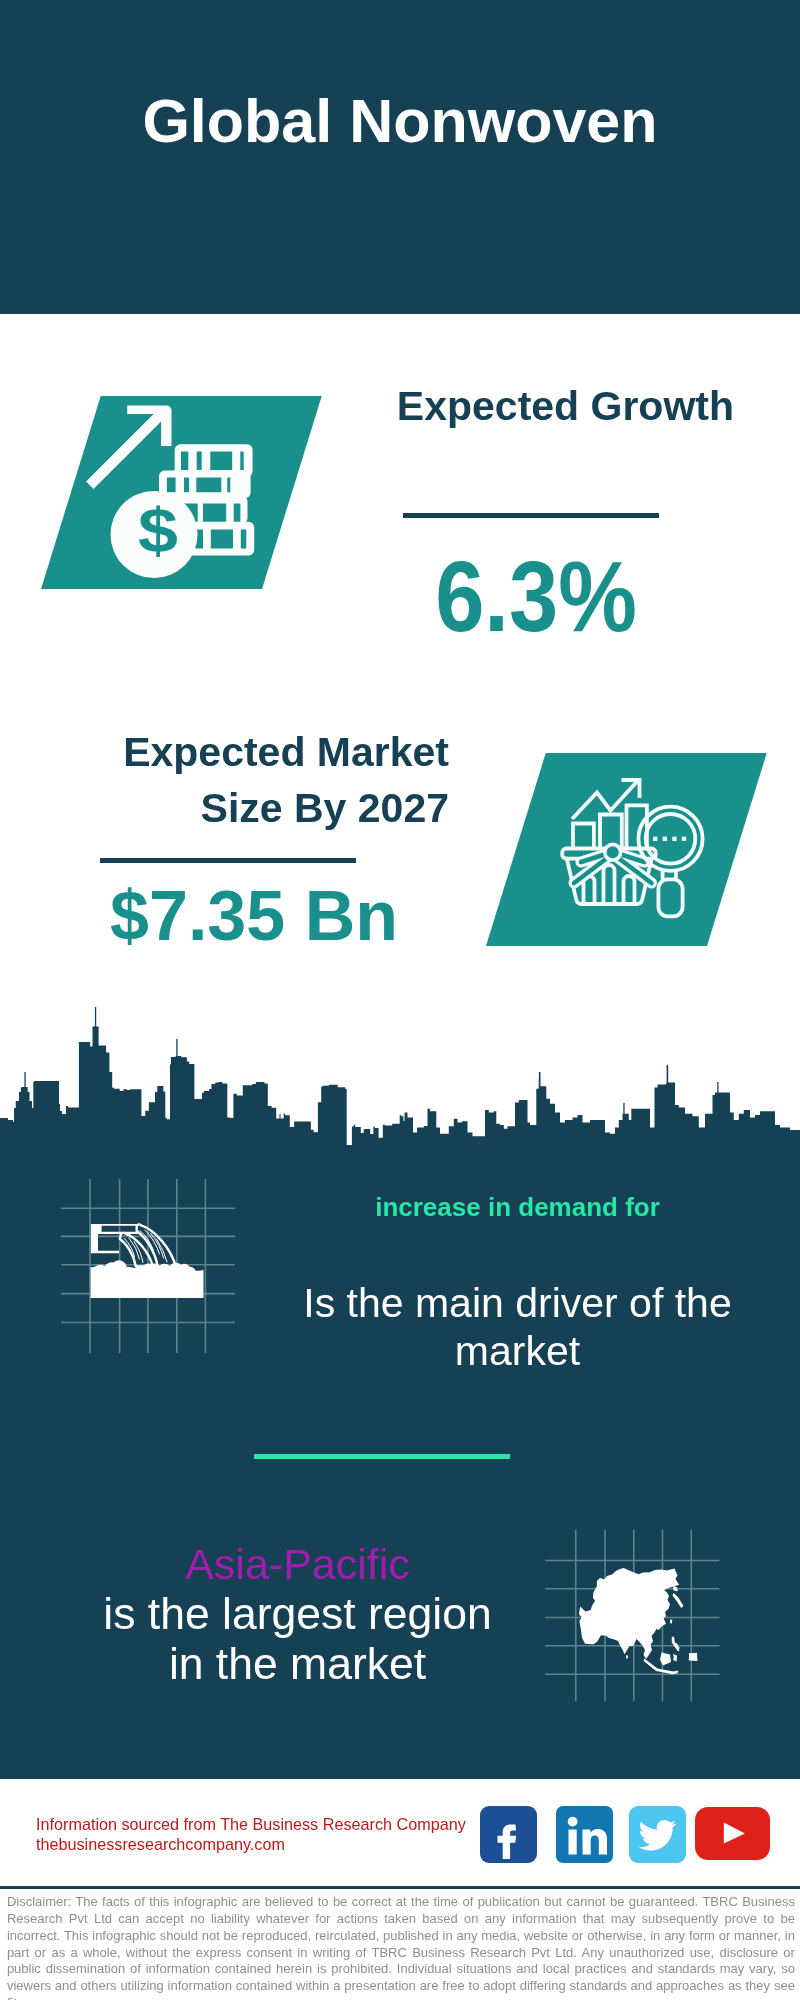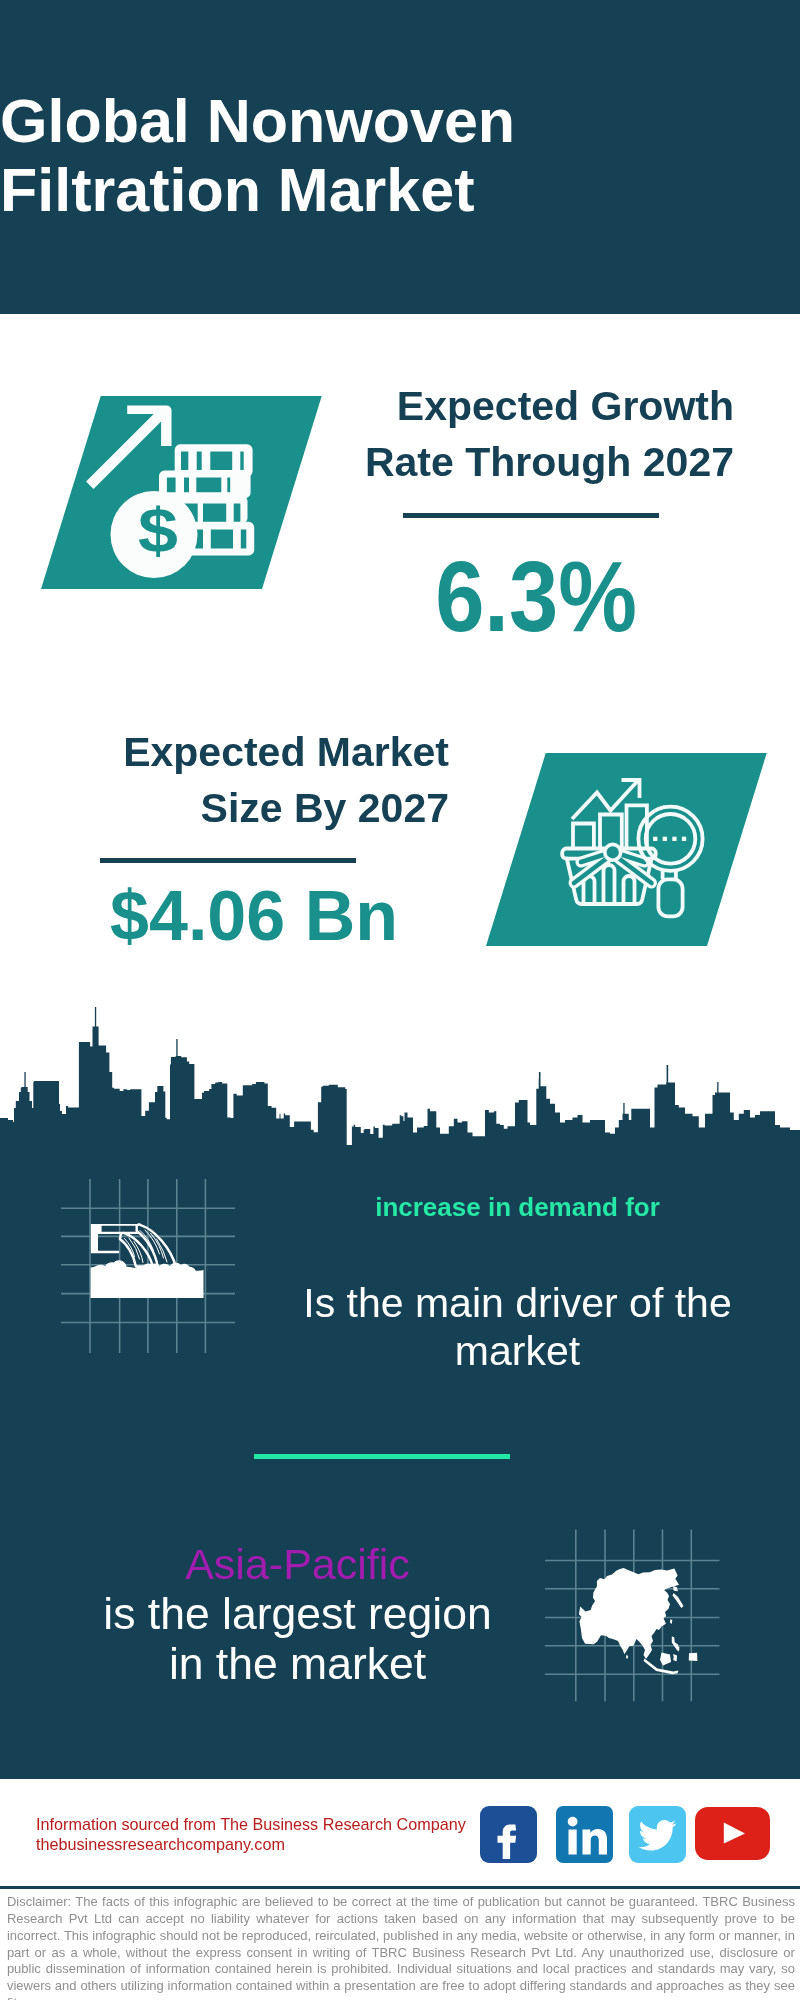--- a/index.html
+++ b/index.html
@@ -2,21 +2,21 @@
 <html><head>
 <meta charset="utf-8">
 <style>
   * { margin:0; padding:0; box-sizing:border-box; }
   html,body { width:800px; height:2000px; }
   body { font-family:"Liberation Sans", sans-serif; background:#ffffff; overflow:hidden; }
   .page { position:relative; width:800px; height:2000px; background:#ffffff; }
 
   
   .header { position:absolute; left:0; top:0; width:800px; height:314px; background:#164053; }
-  .header-title { position:absolute; left:0; top:87px; width:800px; 
+  .header-title { position:absolute; left:0; top:87px; width:800px; text-align:center;
     color:#ffffff; font-size:61px; font-weight:700; line-height:69px; }
 
   
   .stat-text { position:absolute; text-align:right; }
   .stat-head { color:#164053; font-size:41px; font-weight:700; line-height:56px; }
   .stat-rule { height:4px; background:#164053; margin:18px auto 0 auto; }
   .stat-value { color:#19908c; font-weight:700; white-space:nowrap; }
 
   .para { position:absolute; background:#1a9189; }
 
@@ -41,21 +41,20 @@
      color:#8f8f8f; font-size:13px; line-height:16.85px; text-align:justify; }
 </style>
 </head>
 <body>
 
 <div class="page">
 
   <div class="header">
     <div class="header-title">
       <span>Global Nonwoven</span><br>
-      <span>Filtration Market</span>
     </div>
   </div>
 
   <div class="para" style="left:40.5px; top:396px; width:221.3px; height:193px; background:#19908c;
               transform:skewX(-17.20deg); transform-origin:bottom left;"></div>
   <svg class="icon-money" viewBox="0 0 320 260" style="position:absolute;left:20px;top:380px;width:320px;height:260px;">
     <g fill="#fbfdfd">
       <path d="M107.2,25.5 h39.5 a4.8,4.8 0 0 1 4.8,4.8 v35.7 h-10.4 v-24.6 l-67.6,67.6 -7.4,-7.4 67.6,-67.6 h-26.5 z"></path>
       <path fill-rule="evenodd" d="M144.5,90.6 h80.6 a5.5,5.5 0 0 1 5.5,5.5 v16.6 a5.5,5.5 0 0 1 -5.5,5.5 h-80.6 a5.5,5.5 0 0 1 -5.5,-5.5 v-16.6 a5.5,5.5 0 0 1 5.5,-5.5 z M146.9,97.6 v14.6 h8.7 v-14.6 z M164.0,97.6 v14.6 h5.0 v-14.6 z M176.3,97.6 v14.6 h25.0 v-14.6 z M207.3,97.6 v14.6 h2.9 v-14.6 z"></path>
       <path fill-rule="evenodd" d="M160.2,64.3 h66.9 a5.5,5.5 0 0 1 5.5,5.5 v21.5 a5.5,5.5 0 0 1 -5.5,5.5 h-66.9 a5.5,5.5 0 0 1 -5.5,-5.5 v-21.5 a5.5,5.5 0 0 1 5.5,-5.5 z M161.0,71.4 v18.6 h7.3 v-18.6 z M176.7,71.4 v18.6 h5.0 v-18.6 z M190.3,71.4 v18.6 h21.9 v-18.6 z M220.3,71.4 v18.6 h3.4 v-18.6 z"></path>
@@ -64,34 +63,33 @@
       <circle cx="134" cy="154.5" r="43.5"></circle>
 
     </g>
   </svg>
   <div style="position:absolute;left:138px;top:499px;font-family:'Liberation Sans',sans-serif;
               font-weight:700;font-size:63px;line-height:63px;color:#19908c;transform:scaleX(1.14);transform-origin:left top;">$</div>
 
   <div class="stat-text" style="left:344px; top:378px; width:390px;">
     <div class="stat-head">
       <span>Expected Growth</span><br>
-      <span>Rate Through 2027</span>
     </div>
   </div>
   <div class="stat-rule" style="position:absolute;left:403px;top:513px;width:256px;height:5px;margin:0;"></div>
   <div class="stat-value" style="position:absolute;left:341px;top:546px;width:390px;text-align:center;margin:0;font-size:100px;line-height:100px;transform:scaleX(0.885);">6.3%</div>
 
   <div class="stat-text" style="left:59px; top:724px; width:390px;">
     <div class="stat-head">
       <span>Expected Market</span><br>
       <span>Size By 2027</span>
     </div>
   </div>
   <div class="stat-rule" style="position:absolute;left:99.5px;top:858px;width:256px;height:5px;margin:0;"></div>
-  <div class="stat-value" style="position:absolute;left:59px;top:881px;width:390px;text-align:center;margin:0;font-size:70px;line-height:70px;">$4.06 Bn</div>
+  <div class="stat-value" style="position:absolute;left:59px;top:881px;width:390px;text-align:center;margin:0;font-size:70px;line-height:70px;">$7.35 Bn</div>
 
   <div class="para" style="left:486px; top:753px; width:221.3px; height:193px; background:#19908c;
               transform:skewX(-17.20deg); transform-origin:bottom left;"></div>
 
   <svg class="icon-market" viewBox="0 0 160 160" style="position:absolute;left:555px;top:770px;width:160px;height:160px;">
     <g fill="none" stroke="#f2fbfa" stroke-width="3.8" stroke-linecap="butt" stroke-linejoin="miter">
 
       <path d="M17,49 L42,22.5 L55.5,40.5 L82.5,11"></path>
       <path d="M66.5,10 L84.5,10 L84.5,28"></path>
 

